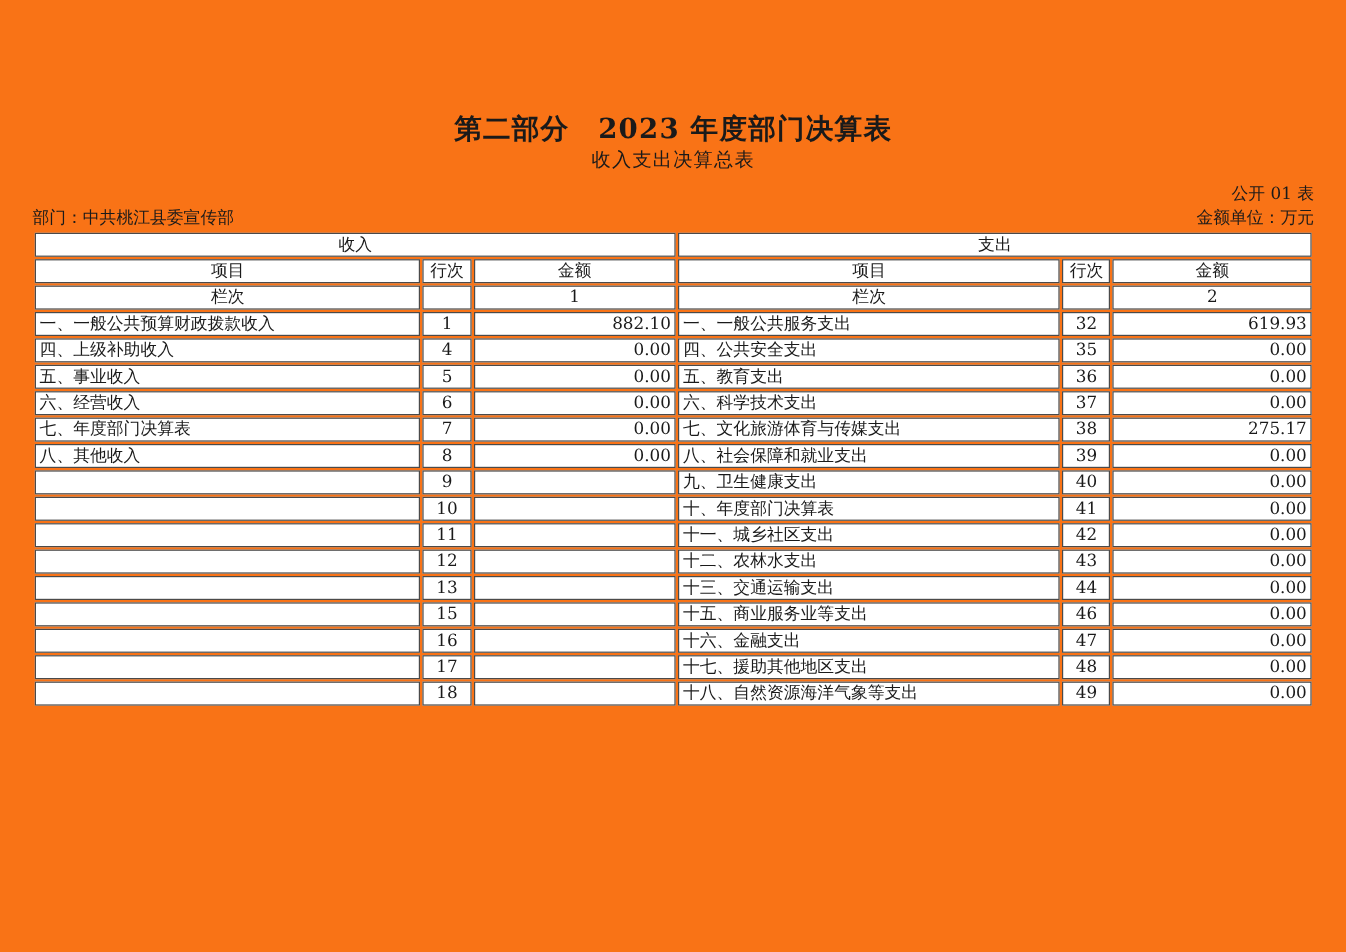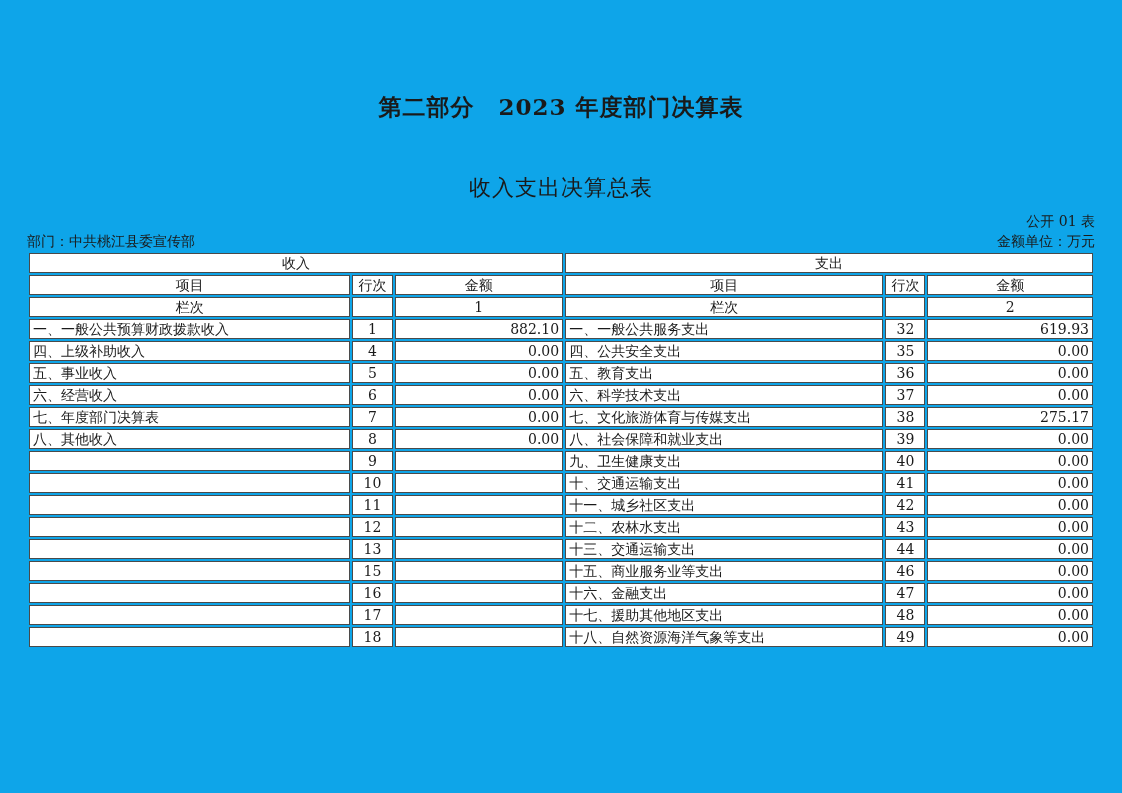--- a/index.html
+++ b/index.html
@@ -12,37 +12,36 @@
     width: 1122px;
     height: 793px;
     font-family: "DejaVu Serif", "Liberation Serif", serif;
     color: #1a1a1a;
     overflow: hidden;
   }
   .page {
     position: relative;
     width: 1122px;
     height: 793px;
-    background: #0ea5e9;
+    background: #f97316;
   }
   .content {
     width: 1068px;
     margin: 0 auto;
   }
   .doc-title {
     padding-top: 92px;
     text-align: center;
     font-size: 23px;
     font-weight: bold;
     letter-spacing: 1px;
   }
   .table-title {
-    margin-top: 50px;
     text-align: center;
-    font-size: 22px;
+    font-size: 16px;
     letter-spacing: 1px;
   }
   .meta-right {
     margin-top: 9px;
     text-align: right;
     font-size: 14px;
     line-height: 18px;
   }
   .meta-split {
     display: flex;
@@ -178,21 +177,21 @@
     <td class="r"></td>
     <td class="l">九、卫生健康支出</td>
     <td class="c">40</td>
     <td class="r">0.00</td>
   </tr>
 
   <tr>
     <td class="l"></td>
     <td class="c">10</td>
     <td class="r"></td>
-    <td class="l">十、交通运输支出</td>
+    <td class="l">十、年度部门决算表</td>
     <td class="c">41</td>
     <td class="r">0.00</td>
   </tr>
 
   <tr>
     <td class="l"></td>
     <td class="c">11</td>
     <td class="r"></td>
     <td class="l">十一、城乡社区支出</td>
     <td class="c">42</td>

